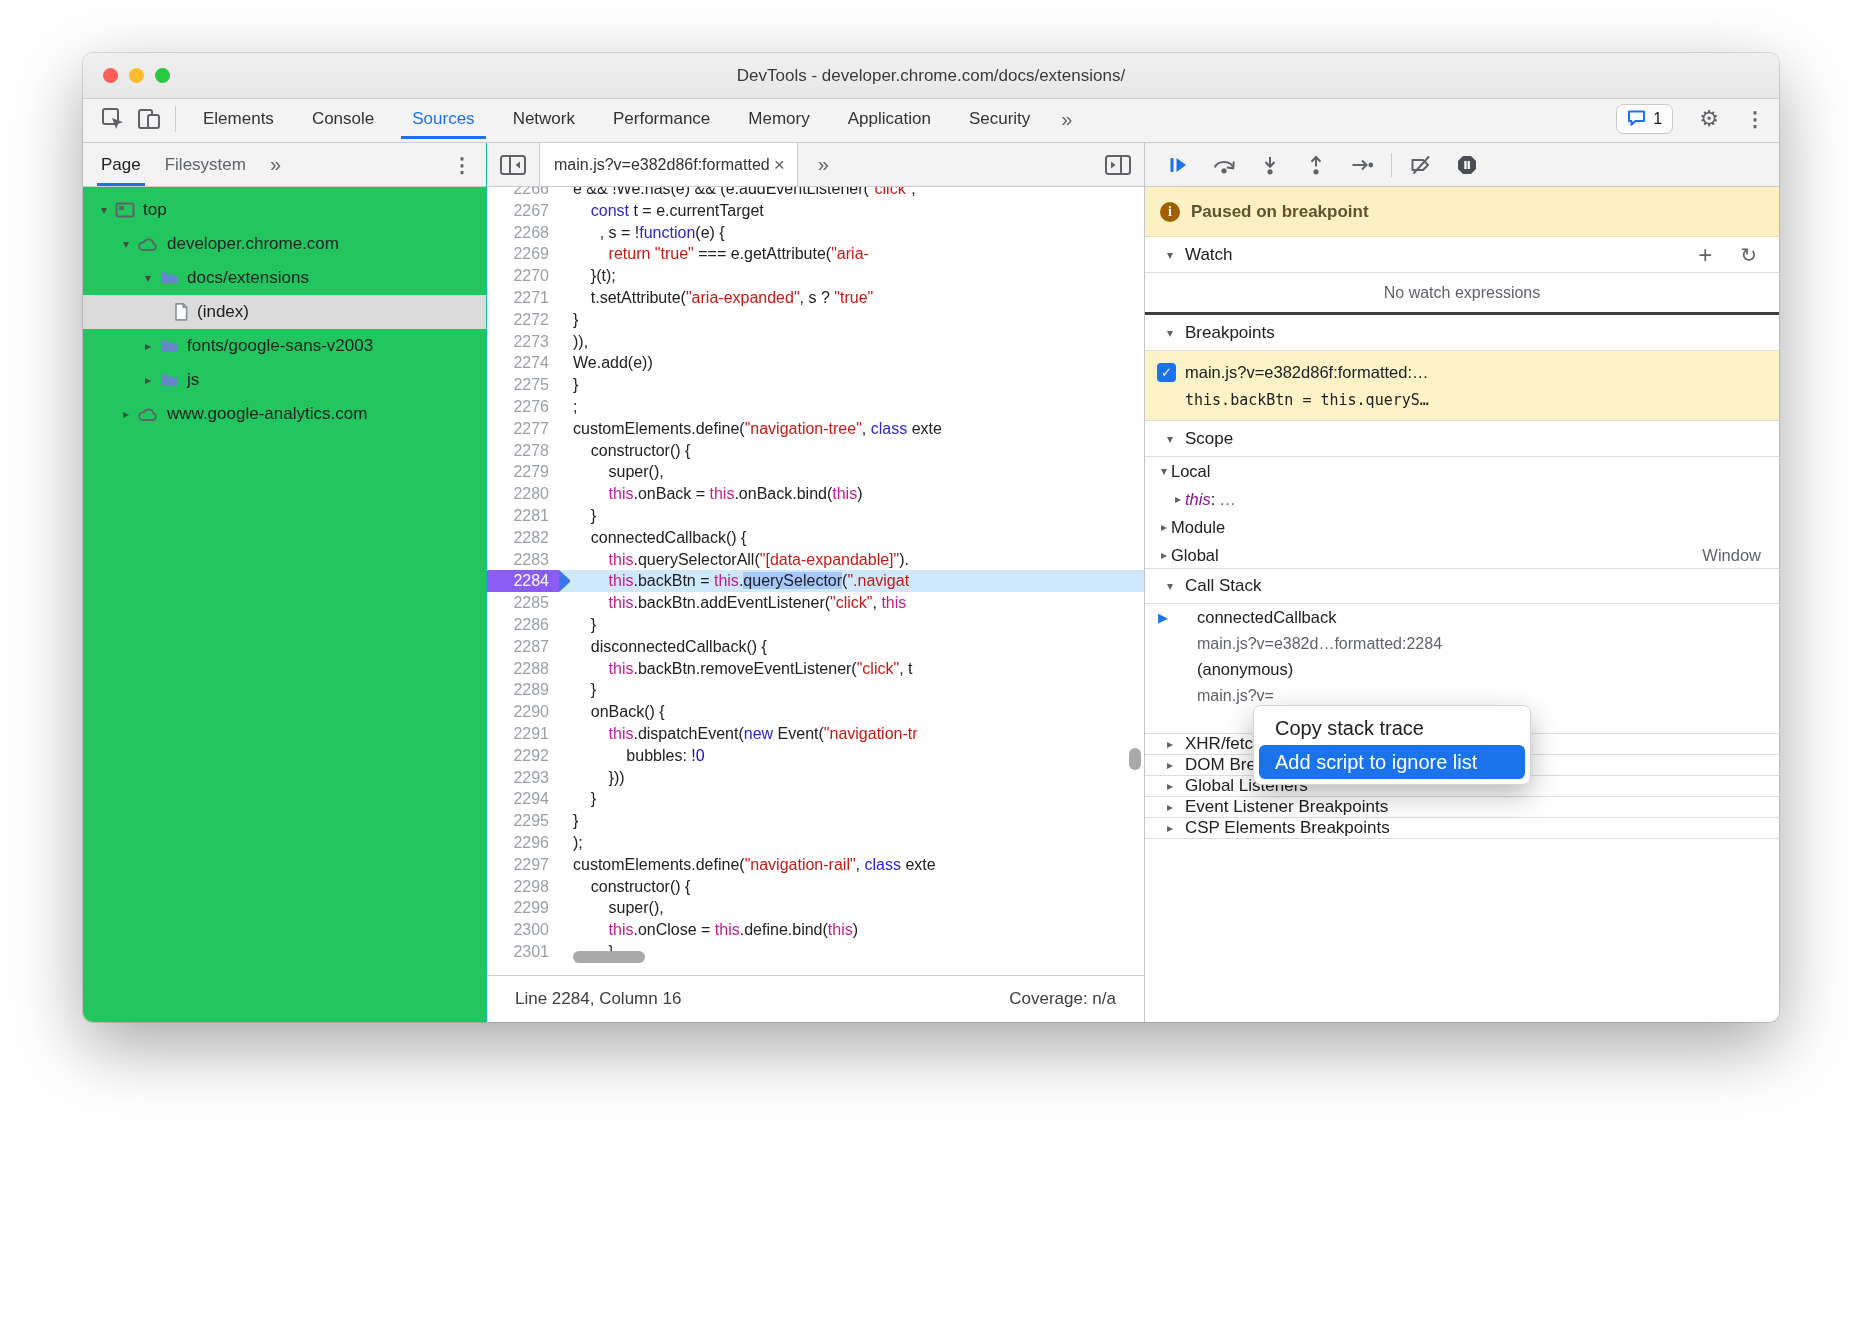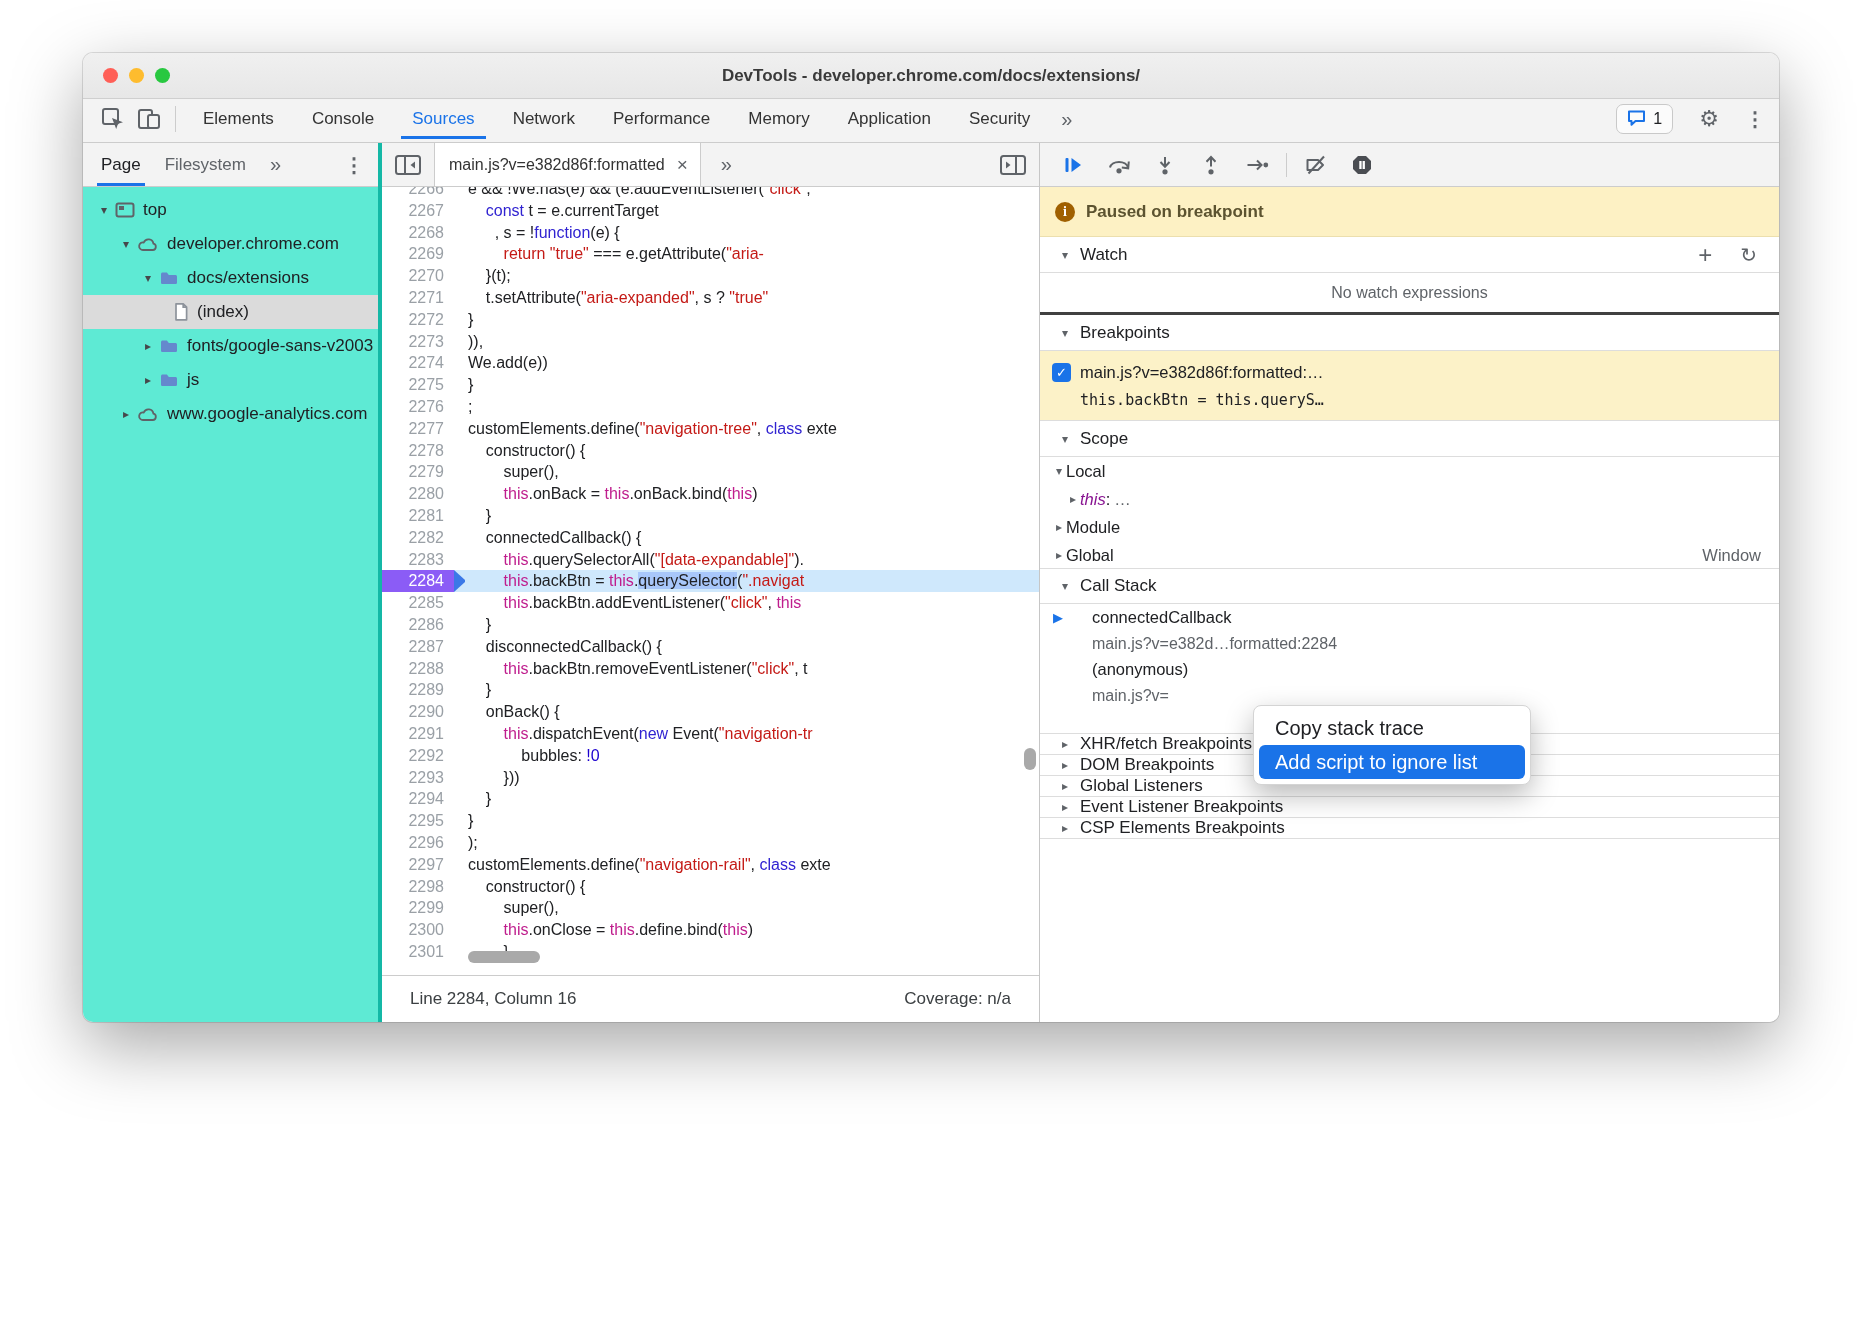--- a/index.html
+++ b/index.html
@@ -9,21 +9,21 @@
   .window{position:absolute;left:83px;top:53px;width:1696px;height:969px;background:#fff;
     border-radius:10px;overflow:hidden;display:flex;flex-direction:column;
     box-shadow:0 24px 70px rgba(0,0,0,.35),0 0 0 1px rgba(0,0,0,.12)}
 
   
   .titlebar{flex:0 0 46px;background:linear-gradient(#f0f0f0,#e7e7e7);border-bottom:1px solid #cfcfcf;
     position:relative;display:flex;align-items:center;justify-content:center}
   .traffic{position:absolute;left:20px;top:0;height:100%;display:flex;align-items:center;gap:11px}
   .tl{width:15px;height:15px;border-radius:50%;display:inline-block}
   .tl.red{background:#ff5f57}.tl.yellow{background:#febc2e}.tl.green{background:#28c840}
-  .wtitle{font-size:17px;font-weight:bold;color:#3a3a3a}
+  .wtitle{font-size:17px;font-weight:normal;color:#3a3a3a}
 
   
   .toolbar{flex:0 0 44px;background:#f3f3f3;border-bottom:1px solid #ccc;display:flex;align-items:center;padding:0 14px 3px 12px}
   .tbicon{width:36px;height:34px;display:flex;align-items:center;justify-content:center}
   .vsep{width:1px;height:26px;background:#ccc;margin:0 8px}
   .panel-tabs{display:flex;height:100%}
   .ptab{padding:0 19px;display:flex;align-items:center;font-size:17px;color:#333;position:relative}
   .ptab.active{color:#1a73e8}
   .ptab.active::after{content:"";position:absolute;left:8px;right:8px;bottom:0;height:3px;background:#1a73e8}
   .chev{color:#5f6368;font-size:20px;padding:0 12px}
@@ -32,39 +32,39 @@
     padding:0 10px;height:30px;font-size:16px;color:#202124;background:#fbfbfb}
   .gear{font-size:22px;color:#5f6368}
   .kebab{font-size:20px;color:#5f6368;font-weight:bold}
 
   
   .content{flex:1;display:flex;min-height:0}
   .pane{display:flex;flex-direction:column;min-width:0}
   .pane-header{flex:0 0 44px;border-bottom:1px solid #ccc;display:flex;align-items:center;background:#f3f3f3}
 
   
-  .sidebar{width:299px;border-right:4px solid #14b8a6;background:#5eead4}
+  .sidebar{width:404px;border-right:1px solid #14b8a6;background:#22c55e}
   .sidebar .pane-header{padding:0 6px}
   .stab{padding:0 12px;height:100%;display:flex;align-items:center;font-size:17px;color:#5f6368;position:relative}
   .stab.active{color:#202124}
   .stab.active::after{content:"";position:absolute;left:8px;right:8px;bottom:0;height:3px;background:#1a73e8}
   .sidebar .kebab{margin-left:auto;padding-right:8px}
   .tree{flex:1;padding-top:6px;font-size:17px;overflow:hidden}
   .trow{height:34px;display:flex;align-items:center}
   .trow.selected{background:#dbdbdb}
   .texp{width:18px;flex:0 0 auto;text-align:center;color:#46484b;font-size:12px}
   .texp.none{width:10px;flex-basis:10px}
   .tic{margin:0 8px 0 2px;display:flex;align-items:center}
   .tlabel{white-space:nowrap}
 
   
   .editor{width:658px;border-right:1px solid #c6c6c6;background:#fff;position:relative}
   .editor .pane-header{padding:0 8px;gap:8px}
   .ftab{height:100%;display:flex;align-items:center;background:#fff;border-left:1px solid #ccc;border-right:1px solid #ccc;
-    pad:0;padding:0 8px 0 14px;font-size:16px;color:#333;gap:8px}
+    pad:0;padding:0 8px 0 14px;font-size:16px;color:#333;}
   .ftab .close{color:#5f6368;font-size:19px;padding:0 4px}
   .ed-right{margin-left:auto}
   .code{flex:1;overflow:hidden;font-family:Liberation Sans, sans-serif;font-size:16px;line-height:21.8px}
   .crow{display:flex;height:21.8px}
   .crow:first-child{margin-top:-9px}
   .cnum{flex:0 0 72px;text-align:right;padding-right:10px;color:#9aa0a6}
   .carr{flex:0 0 14px;width:14px;height:100%}
   .ctext{flex:1;overflow:hidden;white-space:pre;color:#202124}
   .crow.hl .cnum{background:#8b5cf6;color:#fff}
   .crow.hl .carr{border-top:10.9px solid transparent;border-bottom:10.9px solid transparent;border-left:11px solid #3b78e7;background:#cfe8fc}

